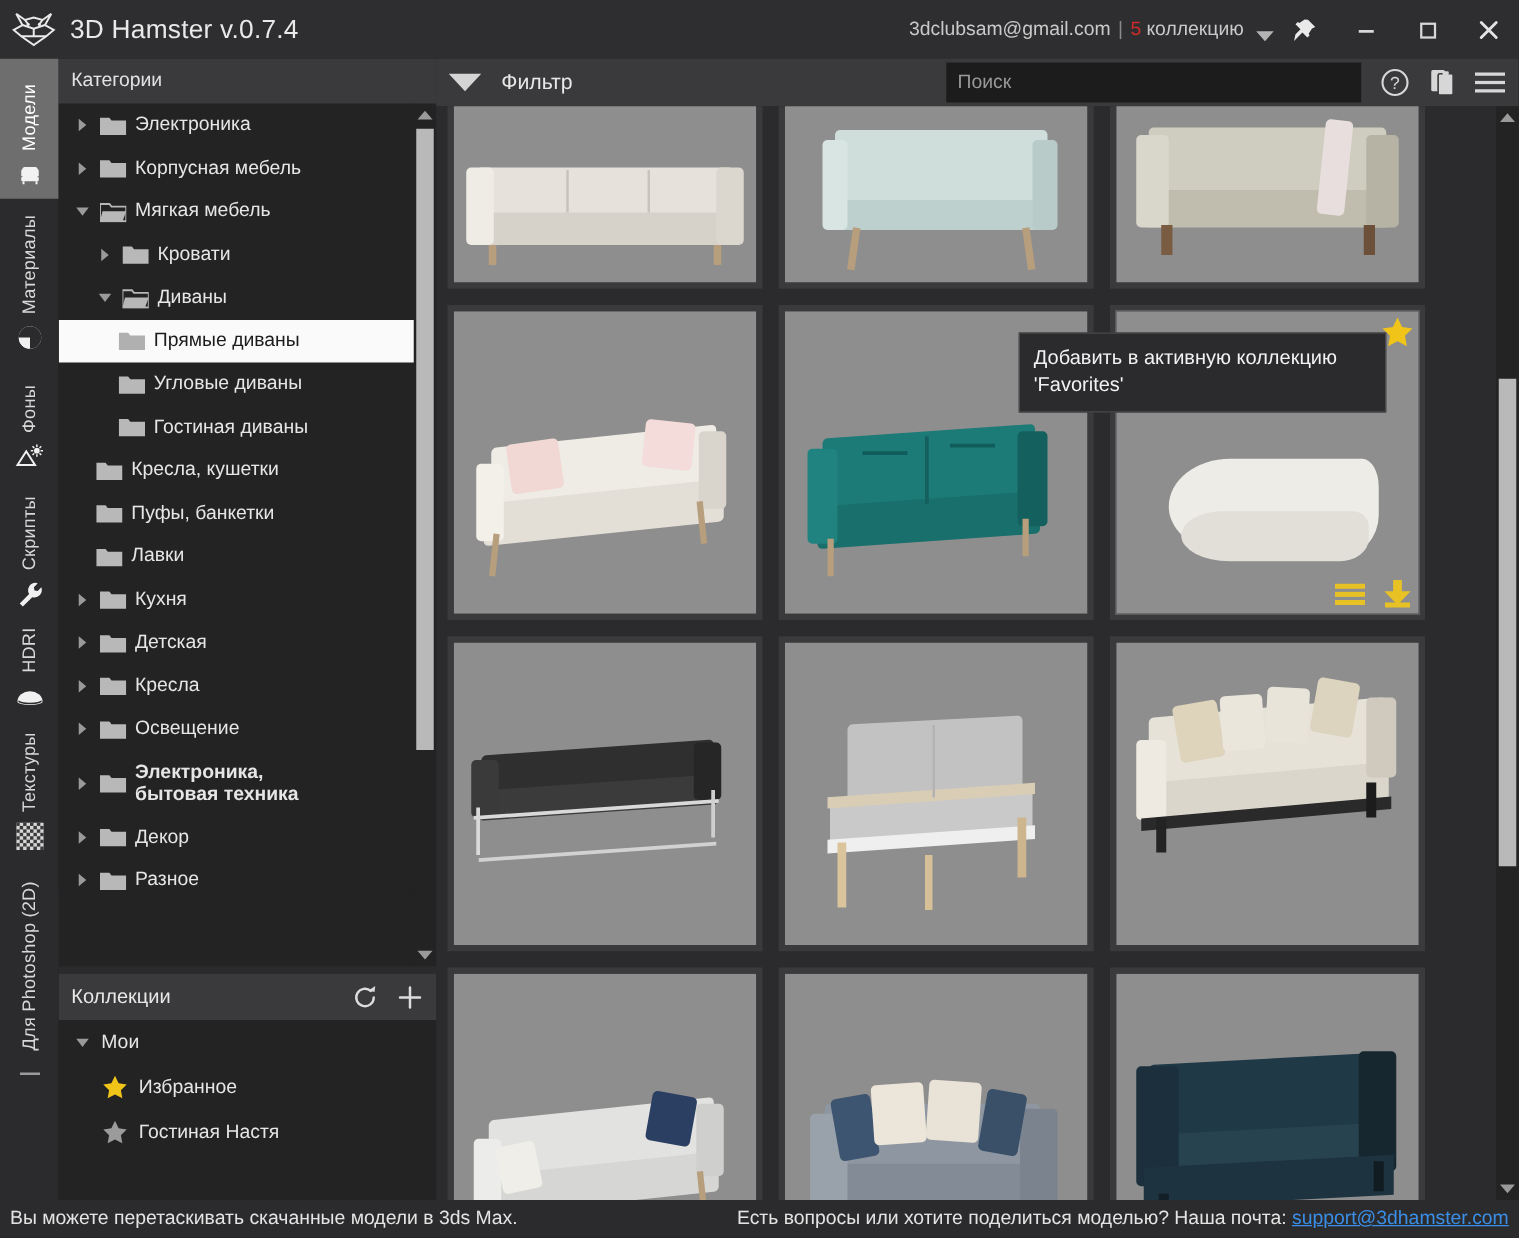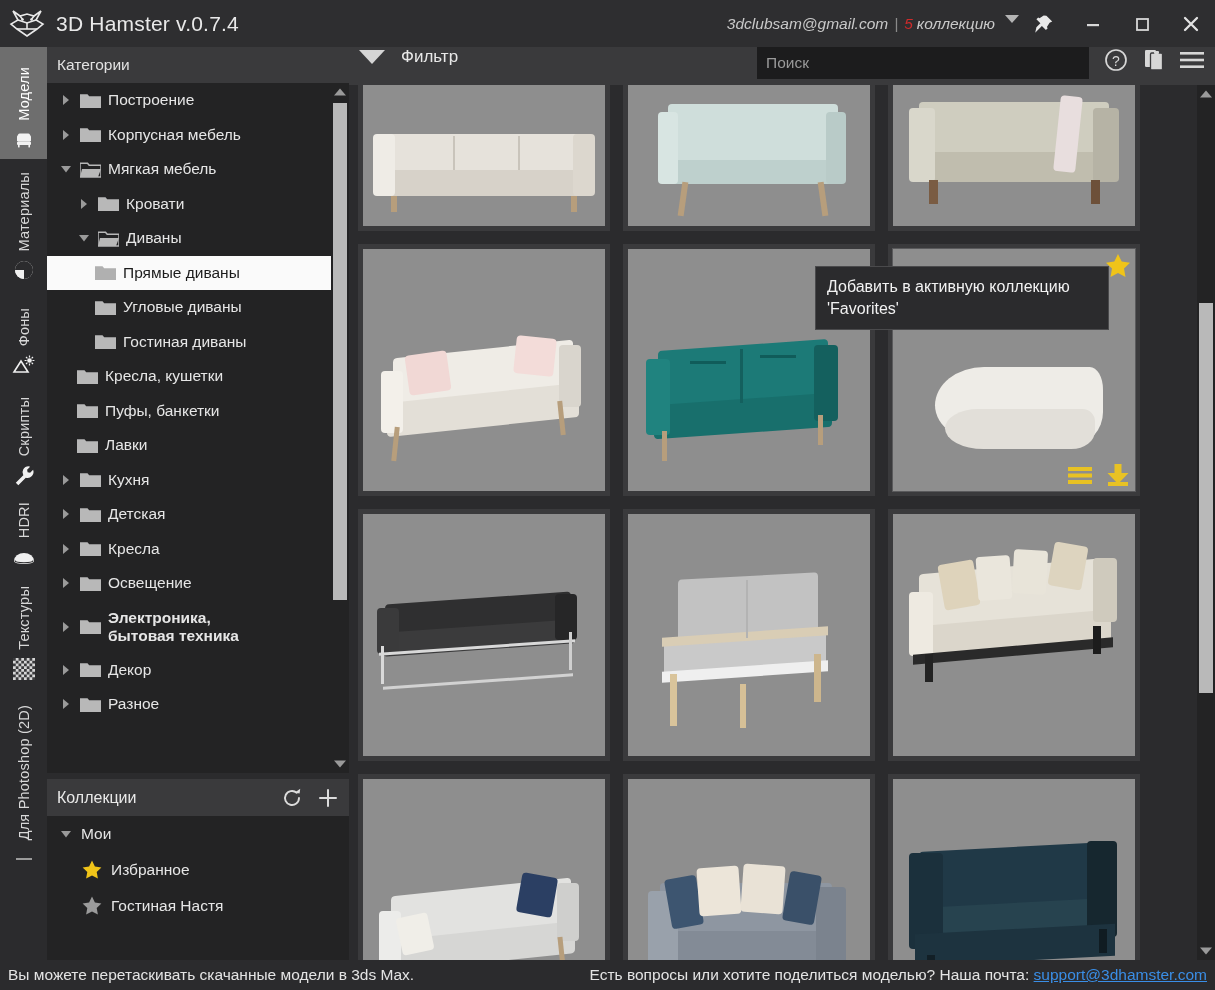--- a/index.html
+++ b/index.html
@@ -14,21 +14,21 @@
 
   
   .titlebar {
     position: absolute; left: 0; top: 0; width: 1215px; height: 47px;
     background: #2e2e30;
     display: flex; align-items: center;
   }
   .logo { width: 46px; height: 40px; margin-left: 4px; display: flex; align-items: center; justify-content: center; }
   .app-title { font-size: 21px; color: #e9e9e9; margin-left: 6px; letter-spacing: .2px; }
   .tb-right { margin-left: auto; display: flex; align-items: center; height: 47px; }
-  .account { font-size: 15.5px; color: #c9c9c9; display: flex; align-items: flex-start; gap: 0px; font-style: italic; }
+  .account { font-size: 15.5px; color: #c9c9c9; display: flex; align-items: flex-end; gap: 0px; }
   .account .sep { color: #8a8a8a; margin: 0 6px; }
   .account .count { color: #cc2b2b; }
   .account .word { color: #c9c9c9; margin-left: 4px; }
   .caret-down {
     width: 0; height: 0; margin-left: 10px;
     border-left: 7px solid transparent; border-right: 7px solid transparent;
     border-top: 8px solid #b4b4b4;
   }
   .winbtn { width: 49px; height: 47px; display: flex; align-items: center; justify-content: center; }
   .winbtn svg { display: block; }
@@ -84,21 +84,21 @@
     background: #3a3a3c; display: flex; align-items: center; padding: 0 10px;
   }
   .collections-body { position: absolute; left: 0; top: 769px; width: 302px; height: 191px; background: #232324; }
   .cnode { display: flex; align-items: center; height: 36px; padding-left: 12px; gap: 8px; font-size: 15.5px; color: #e6e6e6; }
   .star { width: 22px; height: 22px; flex: none; }
 
   
   .lp-divider { position: absolute; left: 0; top: 726px; width: 302px; height: 6px; background: #2b2b2d; }
 
   
-  .toolbar { position: absolute; left: 349px; top: 47px; width: 866px; height: 38px; background: #3a3a3c; display: flex; align-items: flex-start; }
+  .toolbar { position: absolute; left: 349px; top: 47px; width: 866px; height: 38px; background: #3a3a3c; display: flex; align-items: center; }
   .filter-btn { display: flex; align-items: center; gap: 16px; padding-left: 10px; }
   .filter-caret { width: 0; height: 0; border-left: 13px solid transparent; border-right: 13px solid transparent; border-top: 14px solid #d5d5d5; }
   .filter-label { font-size: 17px; color: #e8e8e8; }
   .search {
     margin-left: auto; width: 332px; height: 32px; background: #1c1c1d; border: none;
     color: #cfcfcf; font-size: 15.5px; padding: 0 9px; font-family: "Liberation Sans", sans-serif;
   }
   .search::placeholder { color: #9a9a9a; }
   .tb-icons { display: flex; align-items: center; gap: 12px; padding: 0 10px 0 14px; }
   .tb-icon { width: 26px; height: 26px; display: flex; align-items: center; justify-content: center; }
@@ -325,21 +325,21 @@
       <div class="tnode">
         <span class="twisty">
           <svg width="10" height="12" viewBox="0 0 10 12">
               <path d="M2 1 L8 6 L2 11 Z" fill="#9a9a9a"></path>
             </svg>
           </span>
         <span class="ico-folder">
           <svg width="21" height="17" viewBox="0 0 21 17">
               <path d="M0 2.2h7.5l1.7 2.1H21V16H0z" fill="#b8b8b8"></path>
             </svg></span>
-        <span class="tlabel">Построение</span>
+        <span class="tlabel">Электроника</span>
       </div>
 
       <div class="tnode">
         <span class="twisty">
           <svg width="10" height="12" viewBox="0 0 10 12">
               <path d="M2 1 L8 6 L2 11 Z" fill="#9a9a9a"></path>
             </svg>
           </span>
         <span class="ico-folder">
           <svg width="21" height="17" viewBox="0 0 21 17">

